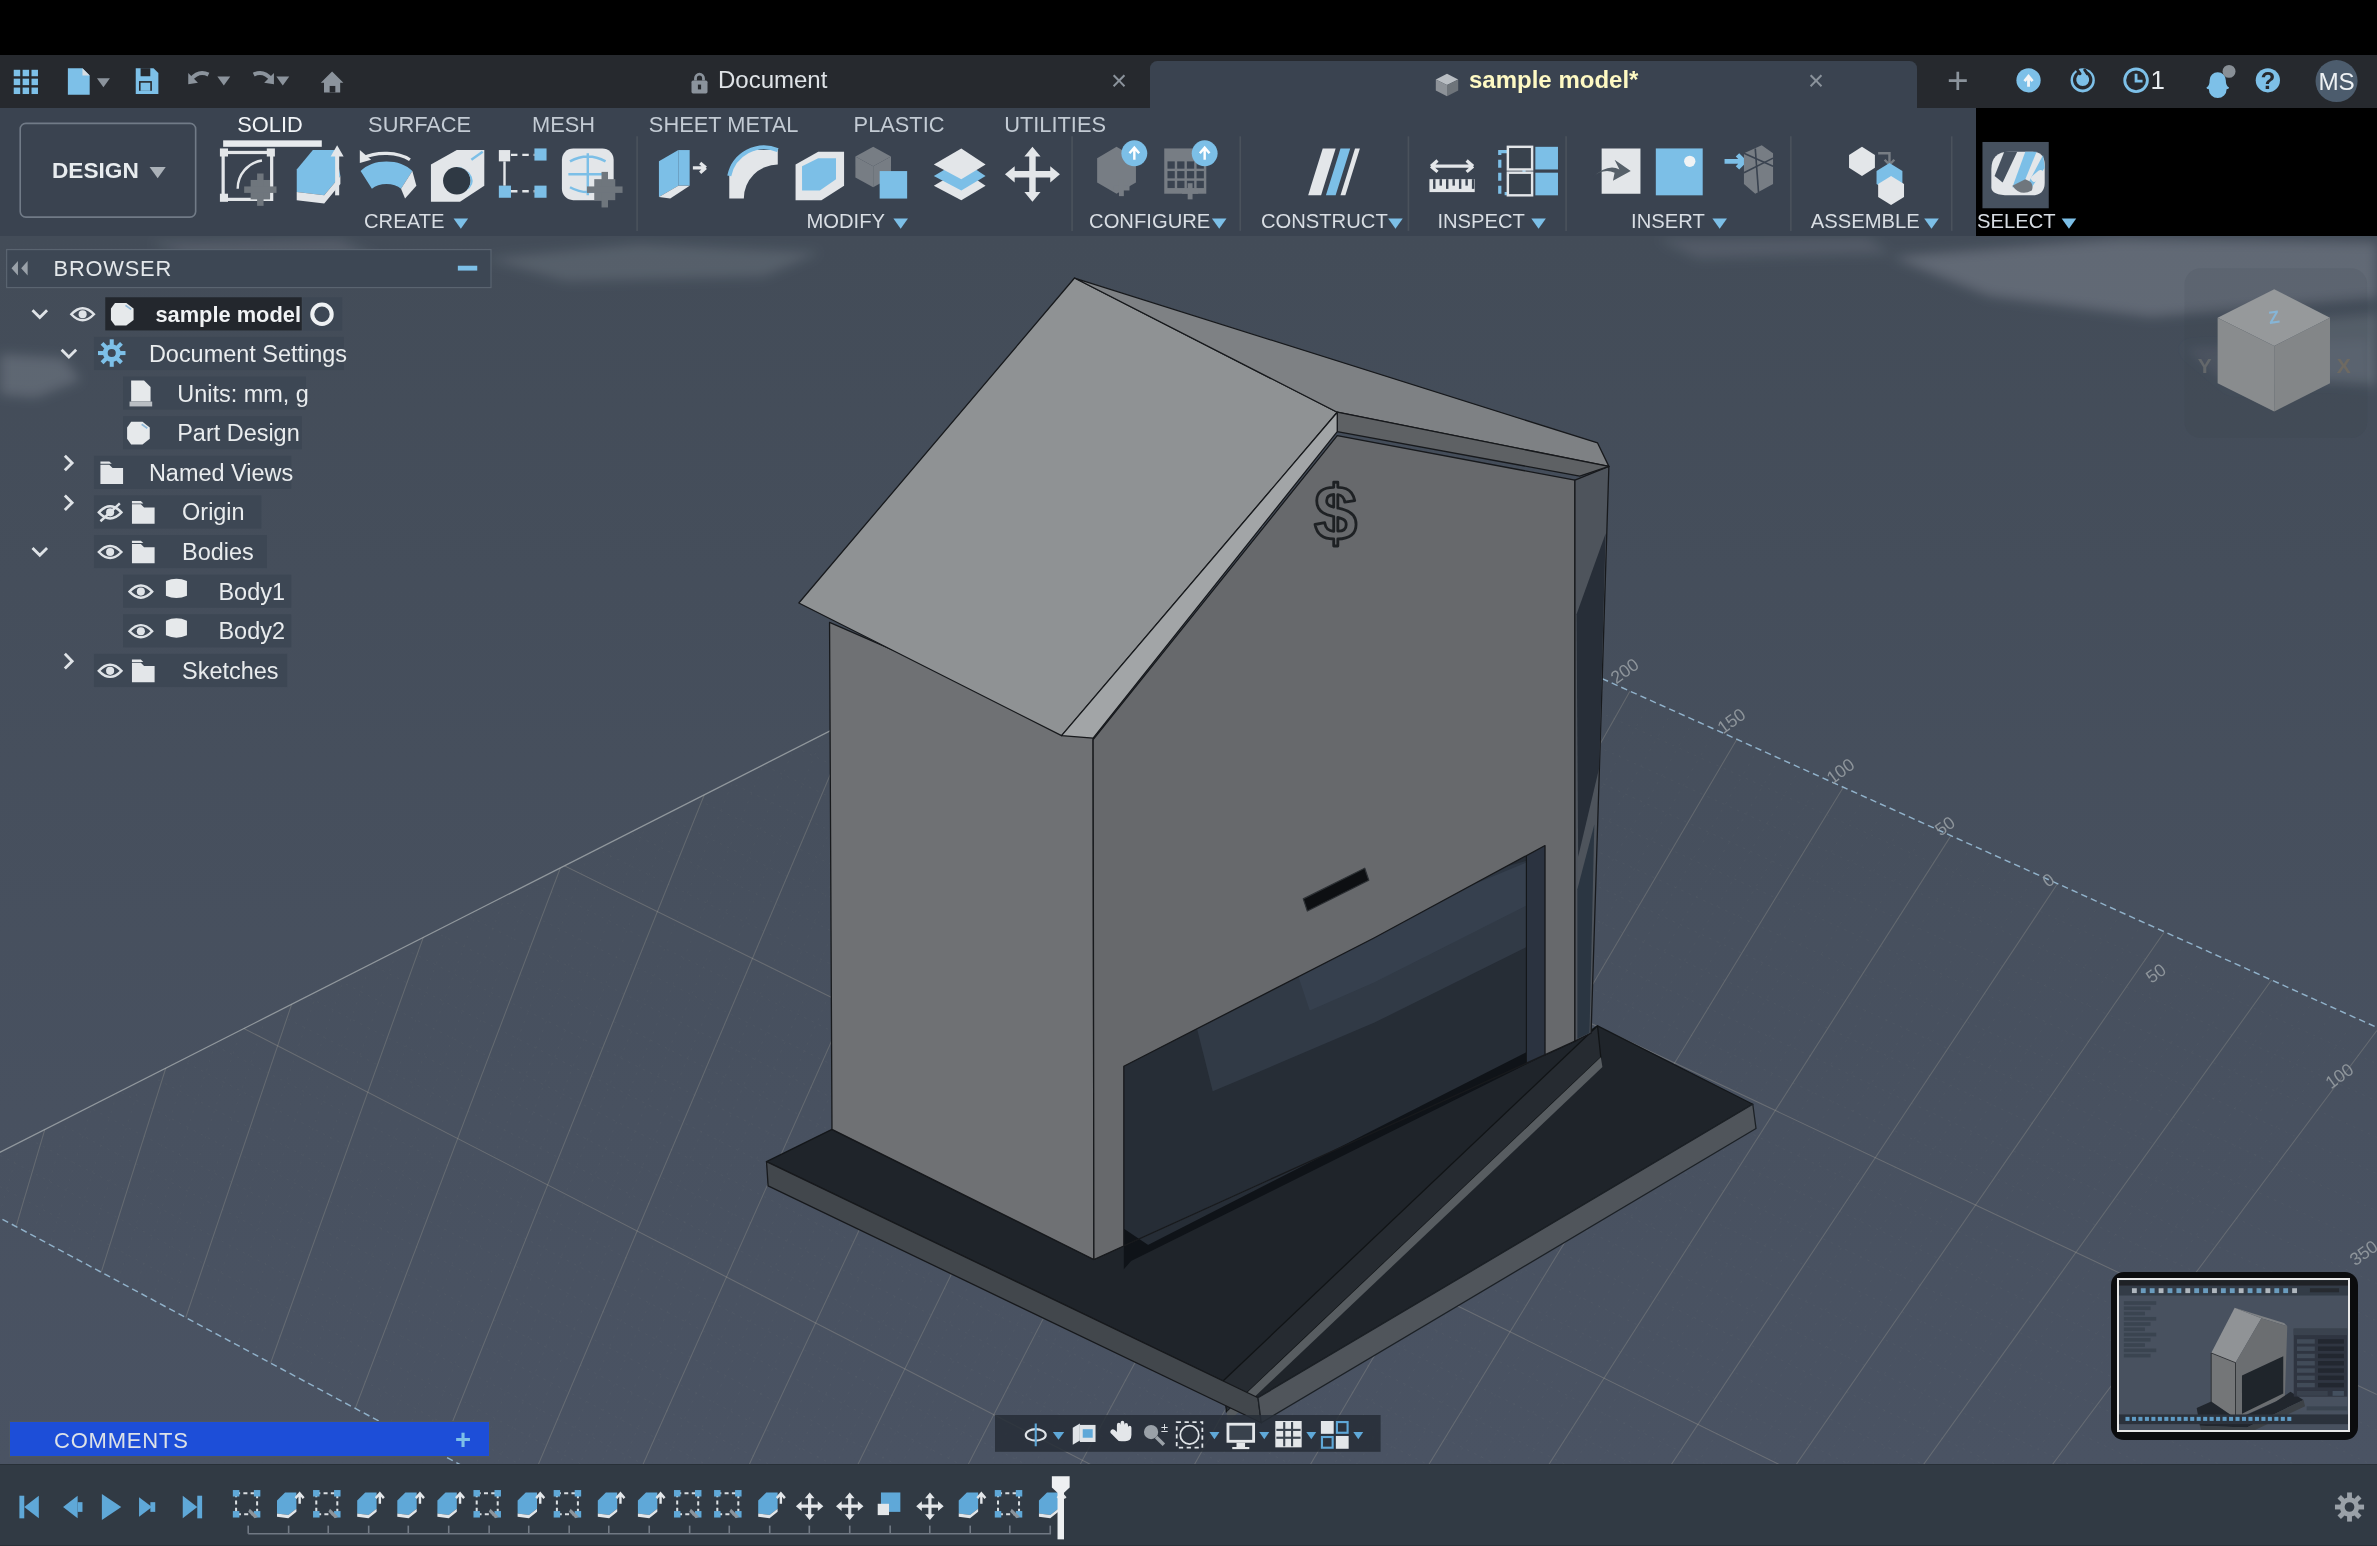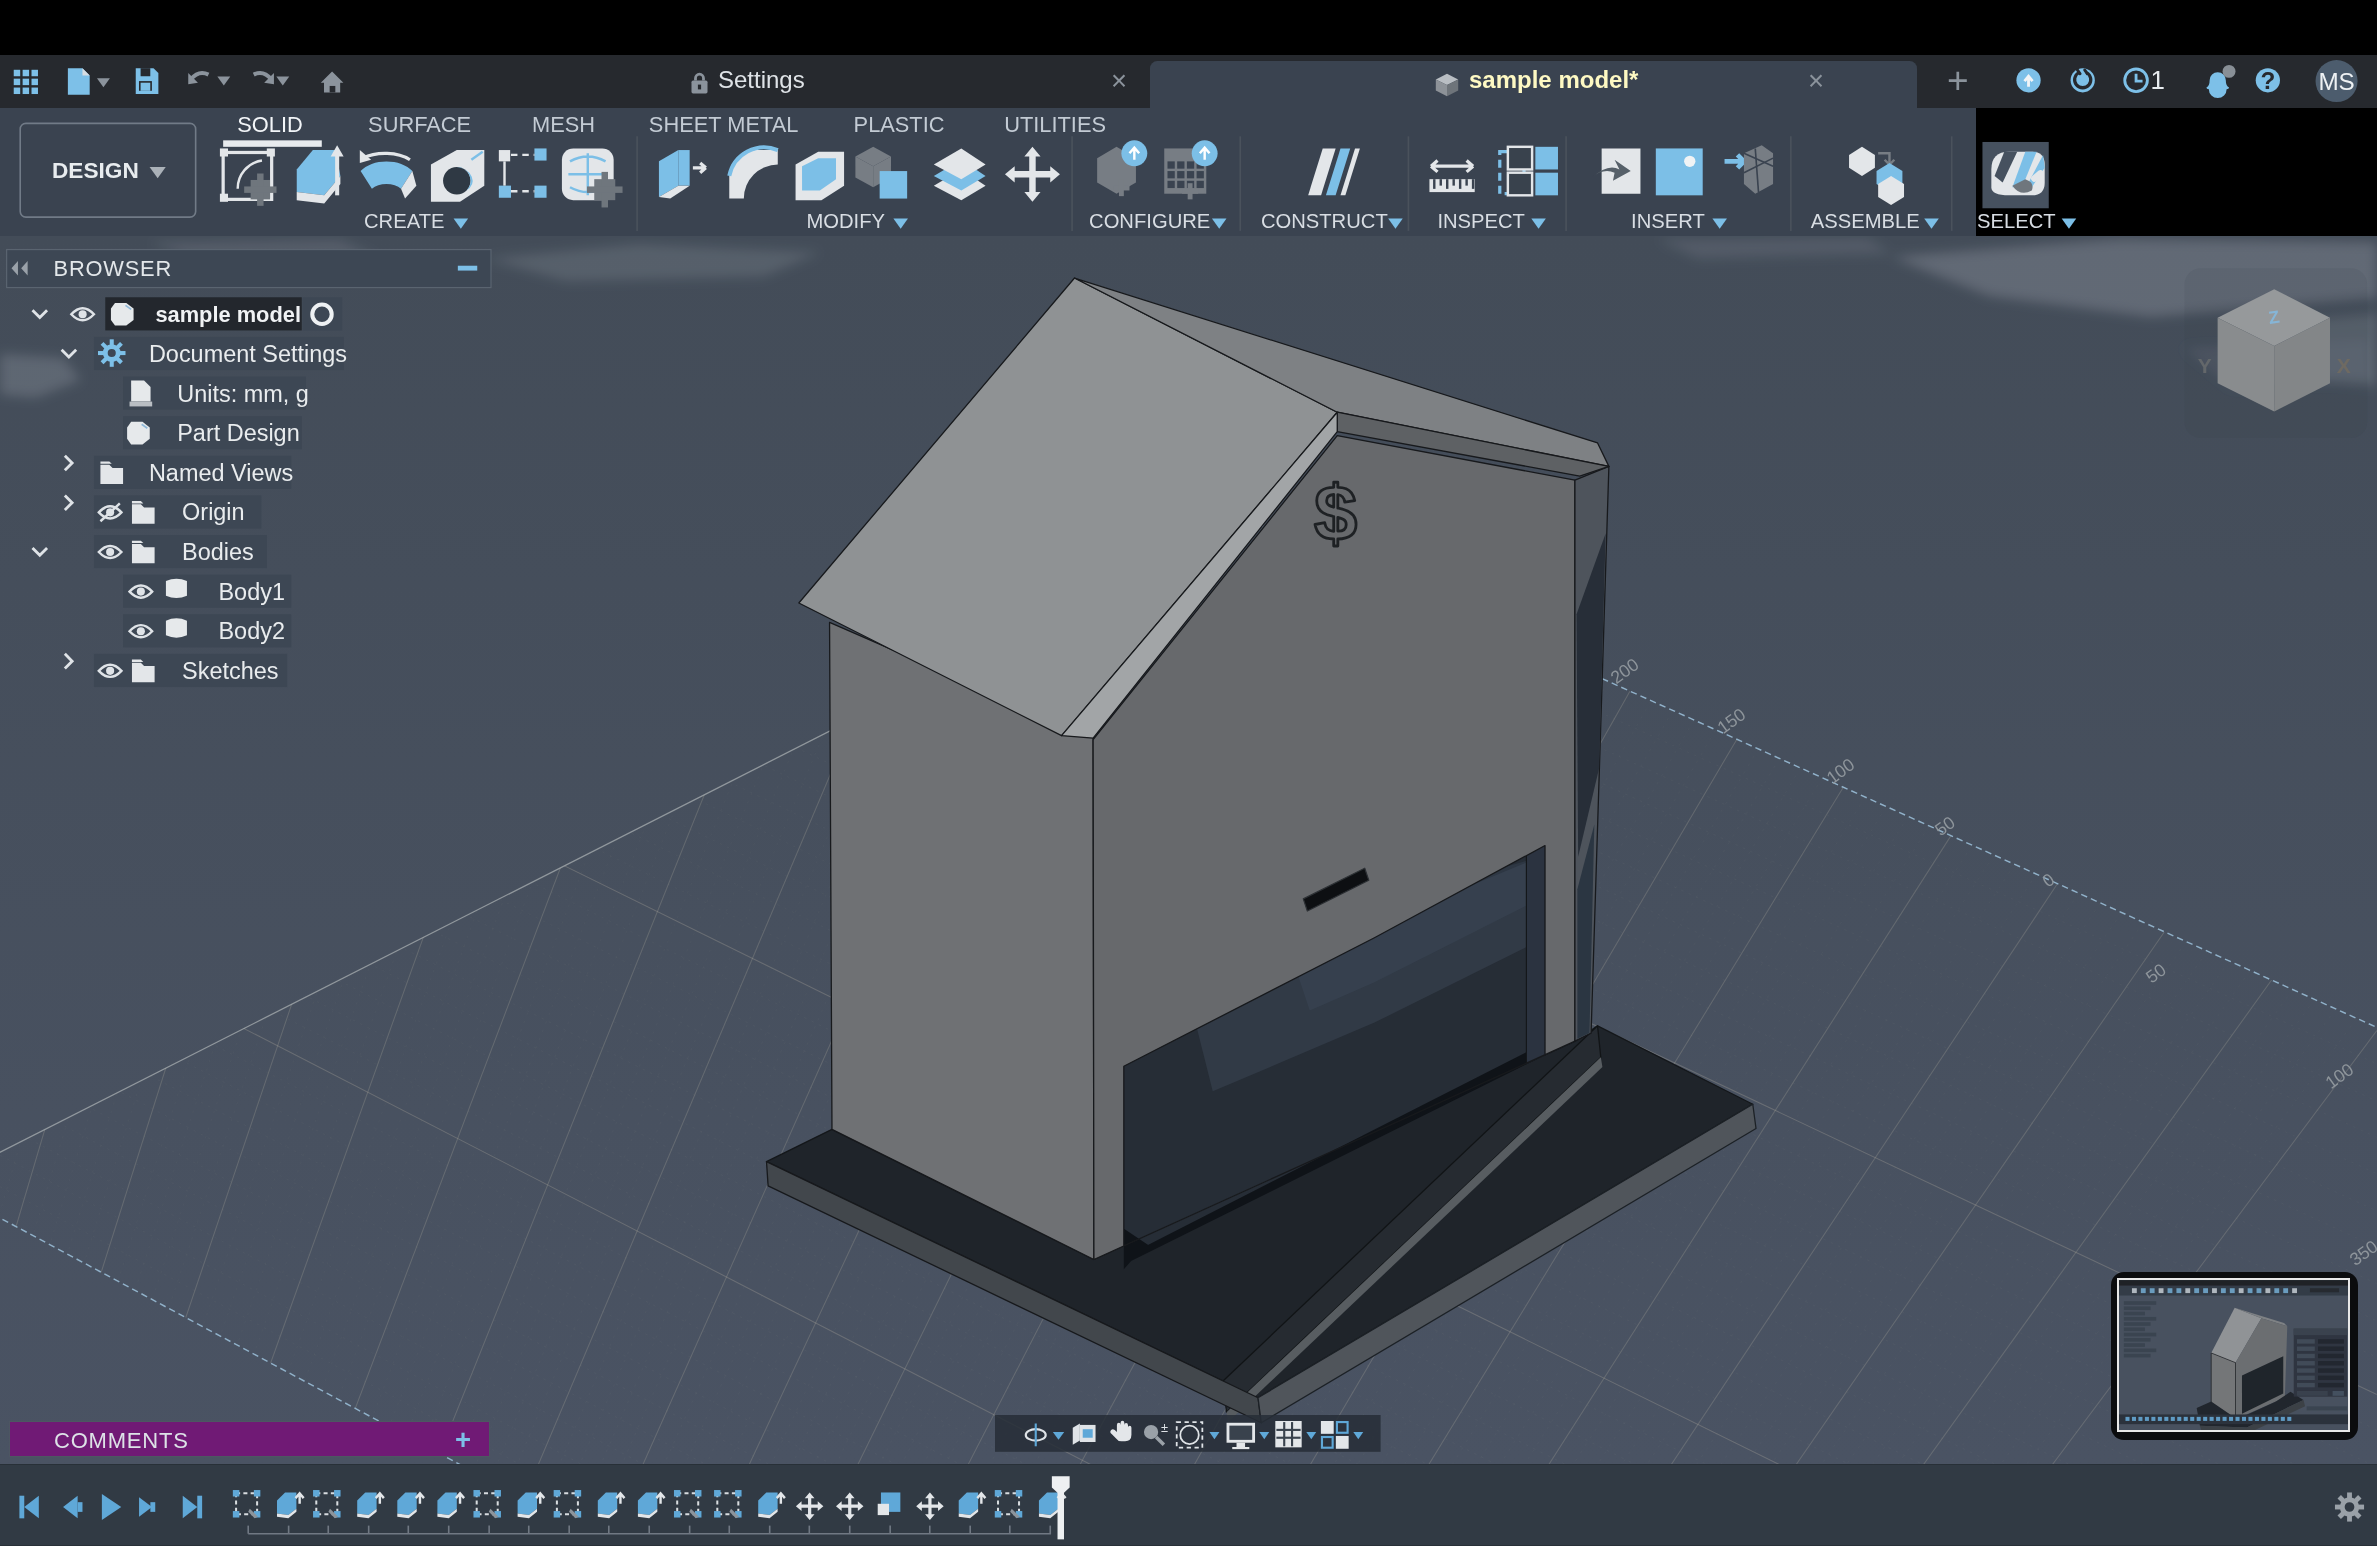--- a/index.html
+++ b/index.html
@@ -40,21 +40,21 @@
  <polygon points="342,26.4 358,26.4 350,37.6" fill="#8b939c"></polygon>
 
  <path d="M397,34 L411,20 L425,34 h-4 v12 h-20 v-12 z" fill="#8b939c"></path>
  <rect x="408" y="38" width="7" height="8" fill="#26292e"></rect>
 </svg>
  <svg width="21" height="24" viewBox="0 0 26 30" style="position:absolute;left:689px;top:16px">
  <rect x="3" y="12" width="20" height="16" rx="2" fill="#8b939c"></rect>
  <path d="M8,12 v-3 a5,5 0 0 1 10,0 v3" fill="none" stroke="#8b939c" stroke-width="3.5"></path>
  <rect x="11" y="17" width="4" height="6" fill="#26292e"></rect>
 </svg>
- <div style="position:absolute;left:718px;top:11.3px;font-size:24px;color:#dfe3e7">Settings</div>
+ <div style="position:absolute;left:718px;top:11.3px;font-size:24px;color:#dfe3e7">Document</div>
  <div style="position:absolute;left:1111px;top:9.7px;font-size:27.5px;color:#8b939c">×</div>
  <div style="position:absolute;left:1150px;top:5.7px;width:767px;height:47px;background:#3a4350;border-radius:7.3px 7.3px 0 0"></div>
  <svg width="24" height="26" viewBox="0 0 30 32" style="position:absolute;left:1435px;top:17px">
  <polygon points="15,2 29,9 15,16 1,9" fill="#b9bec3"></polygon>
  <polygon points="1,9 15,16 15,30 1,23" fill="#8d9298"></polygon>
  <polygon points="29,9 15,16 15,30 29,23" fill="#6e747a"></polygon>
 </svg>
  <div style="position:absolute;left:1469px;top:11.3px;font-size:24px;font-weight:bold;color:#fef9c3">sample model*</div>
  <div style="position:absolute;left:1808px;top:9.7px;font-size:27.5px;color:#8b939c">×</div>
  <div style="position:absolute;left:1947px;top:4.9px;font-size:37px;color:#8b939c">+</div>
@@ -660,21 +660,21 @@
 <path d="M80,808 l9,9 l-9,9" stroke="#dfe3e7" stroke-width="3.5" fill="none"></path>
 <rect x="116" y="808" width="239" height="41" fill="#3d4754"></rect>
 <g transform="translate(122,818) scale(1.0)">
         <path d="M0,11 Q14,-4 28,11 Q14,26 0,11 z" fill="none" stroke="#dfe3e7" stroke-width="3"></path>
         <circle cx="14" cy="11" r="5" fill="#dfe3e7"></circle>
       </g>
 <path d="M163,819 h11 l4,4 h13 v20 h-28 z" fill="#e3e6e9"></path>
       <path d="M163,815 h11 l3,3 h-14z" fill="#e3e6e9"></path>
 <text x="225" y="839" font-size="29" fill="#e9ecee">Sketches</text>
 </svg>
-<div style="position:absolute;left:9px;top:1421px;width:481px;height:36px;background:#701a75;border:0.8px solid #4d5762;box-sizing:border-box">
+<div style="position:absolute;left:9px;top:1421px;width:481px;height:36px;background:#1d4ed8;border:0.8px solid #4d5762;box-sizing:border-box">
  <div style="position:absolute;left:44px;top:5.7px;font-size:22px;color:#dde2e7;letter-spacing:0.8px">COMMENTS</div>
  <div style="position:absolute;left:445px;top:1.6px;font-size:27.5px;color:#7dc0e8;font-weight:bold">+</div>
 </div>
 <svg width="404" height="40" viewBox="0 0 500 50" style="position:absolute;left:993px;top:1415px">
 <rect x="0" y="0" width="482" height="46" fill="rgba(38,45,55,0.86)"></rect>
 <g transform="translate(26,3.5) scale(0.89)">
 <g stroke="#dfe3e7" stroke-width="3" fill="none">
  <ellipse cx="28" cy="24" rx="14" ry="8"></ellipse>
  <line x1="28" y1="8" x2="28" y2="40" stroke="#5fa8d8"></line>
 </g>

